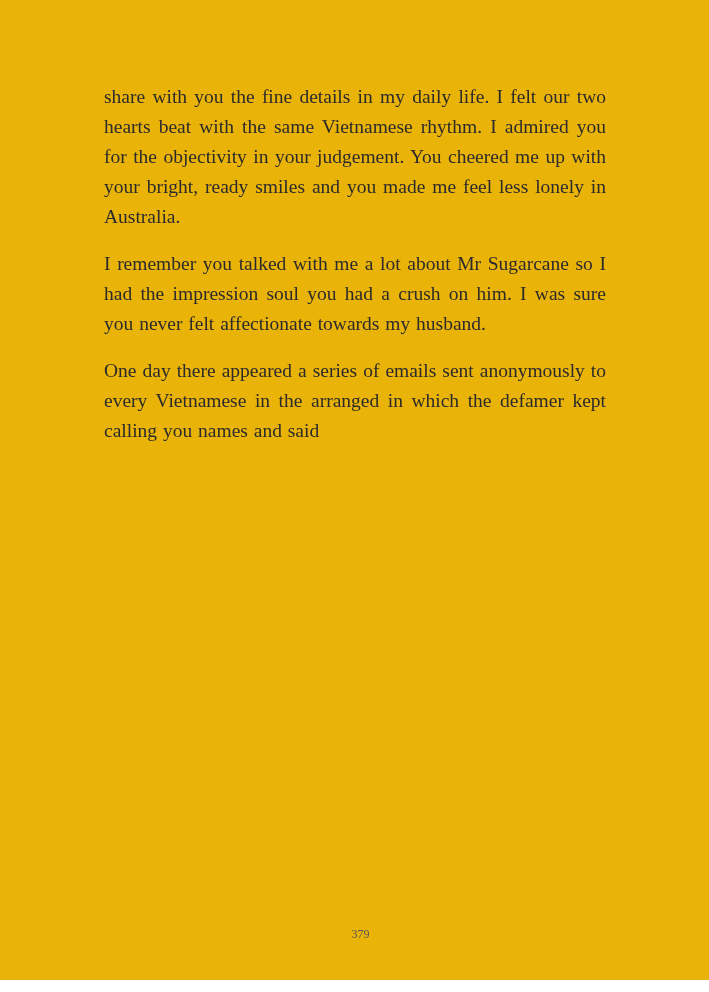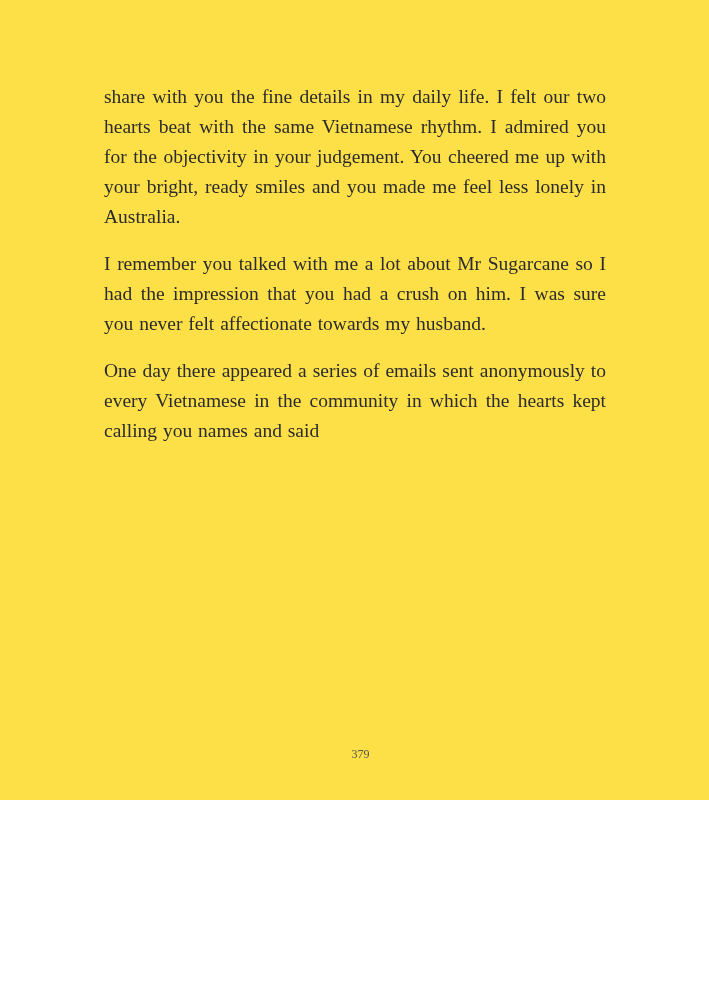--- a/index.html
+++ b/index.html
@@ -3,22 +3,22 @@
 <meta charset="utf-8">
 <style>
   html, body {
     margin: 0;
     padding: 0;
     background: #ffffff;
   }
   .page {
     position: relative;
     width: 709px;
-    height: 800px;
-    background: #fde047;
+    height: 980px;
+    background: #eab308;
     font-family: "Liberation Serif", serif;
     overflow: hidden;
   }
   .text-block {
     position: absolute;
     left: 104px;
     top: 82px;
     width: 502px;
   }
   .text-block p {
@@ -41,17 +41,17 @@
     font-family: "Liberation Serif", serif;
     margin-left: 12px;
   }
 </style>
 </head>
 <body>
 
 <div class="page">
   <div class="text-block">
     <p>share with you the fine details in my daily life. I felt our two hearts beat with the same Vietnamese rhythm. I admired you for the objectivity in your judgement. You cheered me up with your bright, ready smiles and you made me feel less lonely in Australia.</p>
-    <p>I remember you talked with me a lot about Mr Sugarcane so I had the impression that you had a crush on him. I was sure you never felt affectionate towards my husband.</p>
-    <p>One day there appeared a series of emails sent anonymously to every Vietnamese in the community in which the hearts kept calling you names and said</p>
+    <p>I remember you talked with me a lot about Mr Sugarcane so I had the impression soul you had a crush on him. I was sure you never felt affectionate towards my husband.</p>
+    <p>One day there appeared a series of emails sent anonymously to every Vietnamese in the arranged in which the defamer kept calling you names and said</p>
   </div>
   <div class="page-number">379</div>
 </div>
 
 </body></html>

